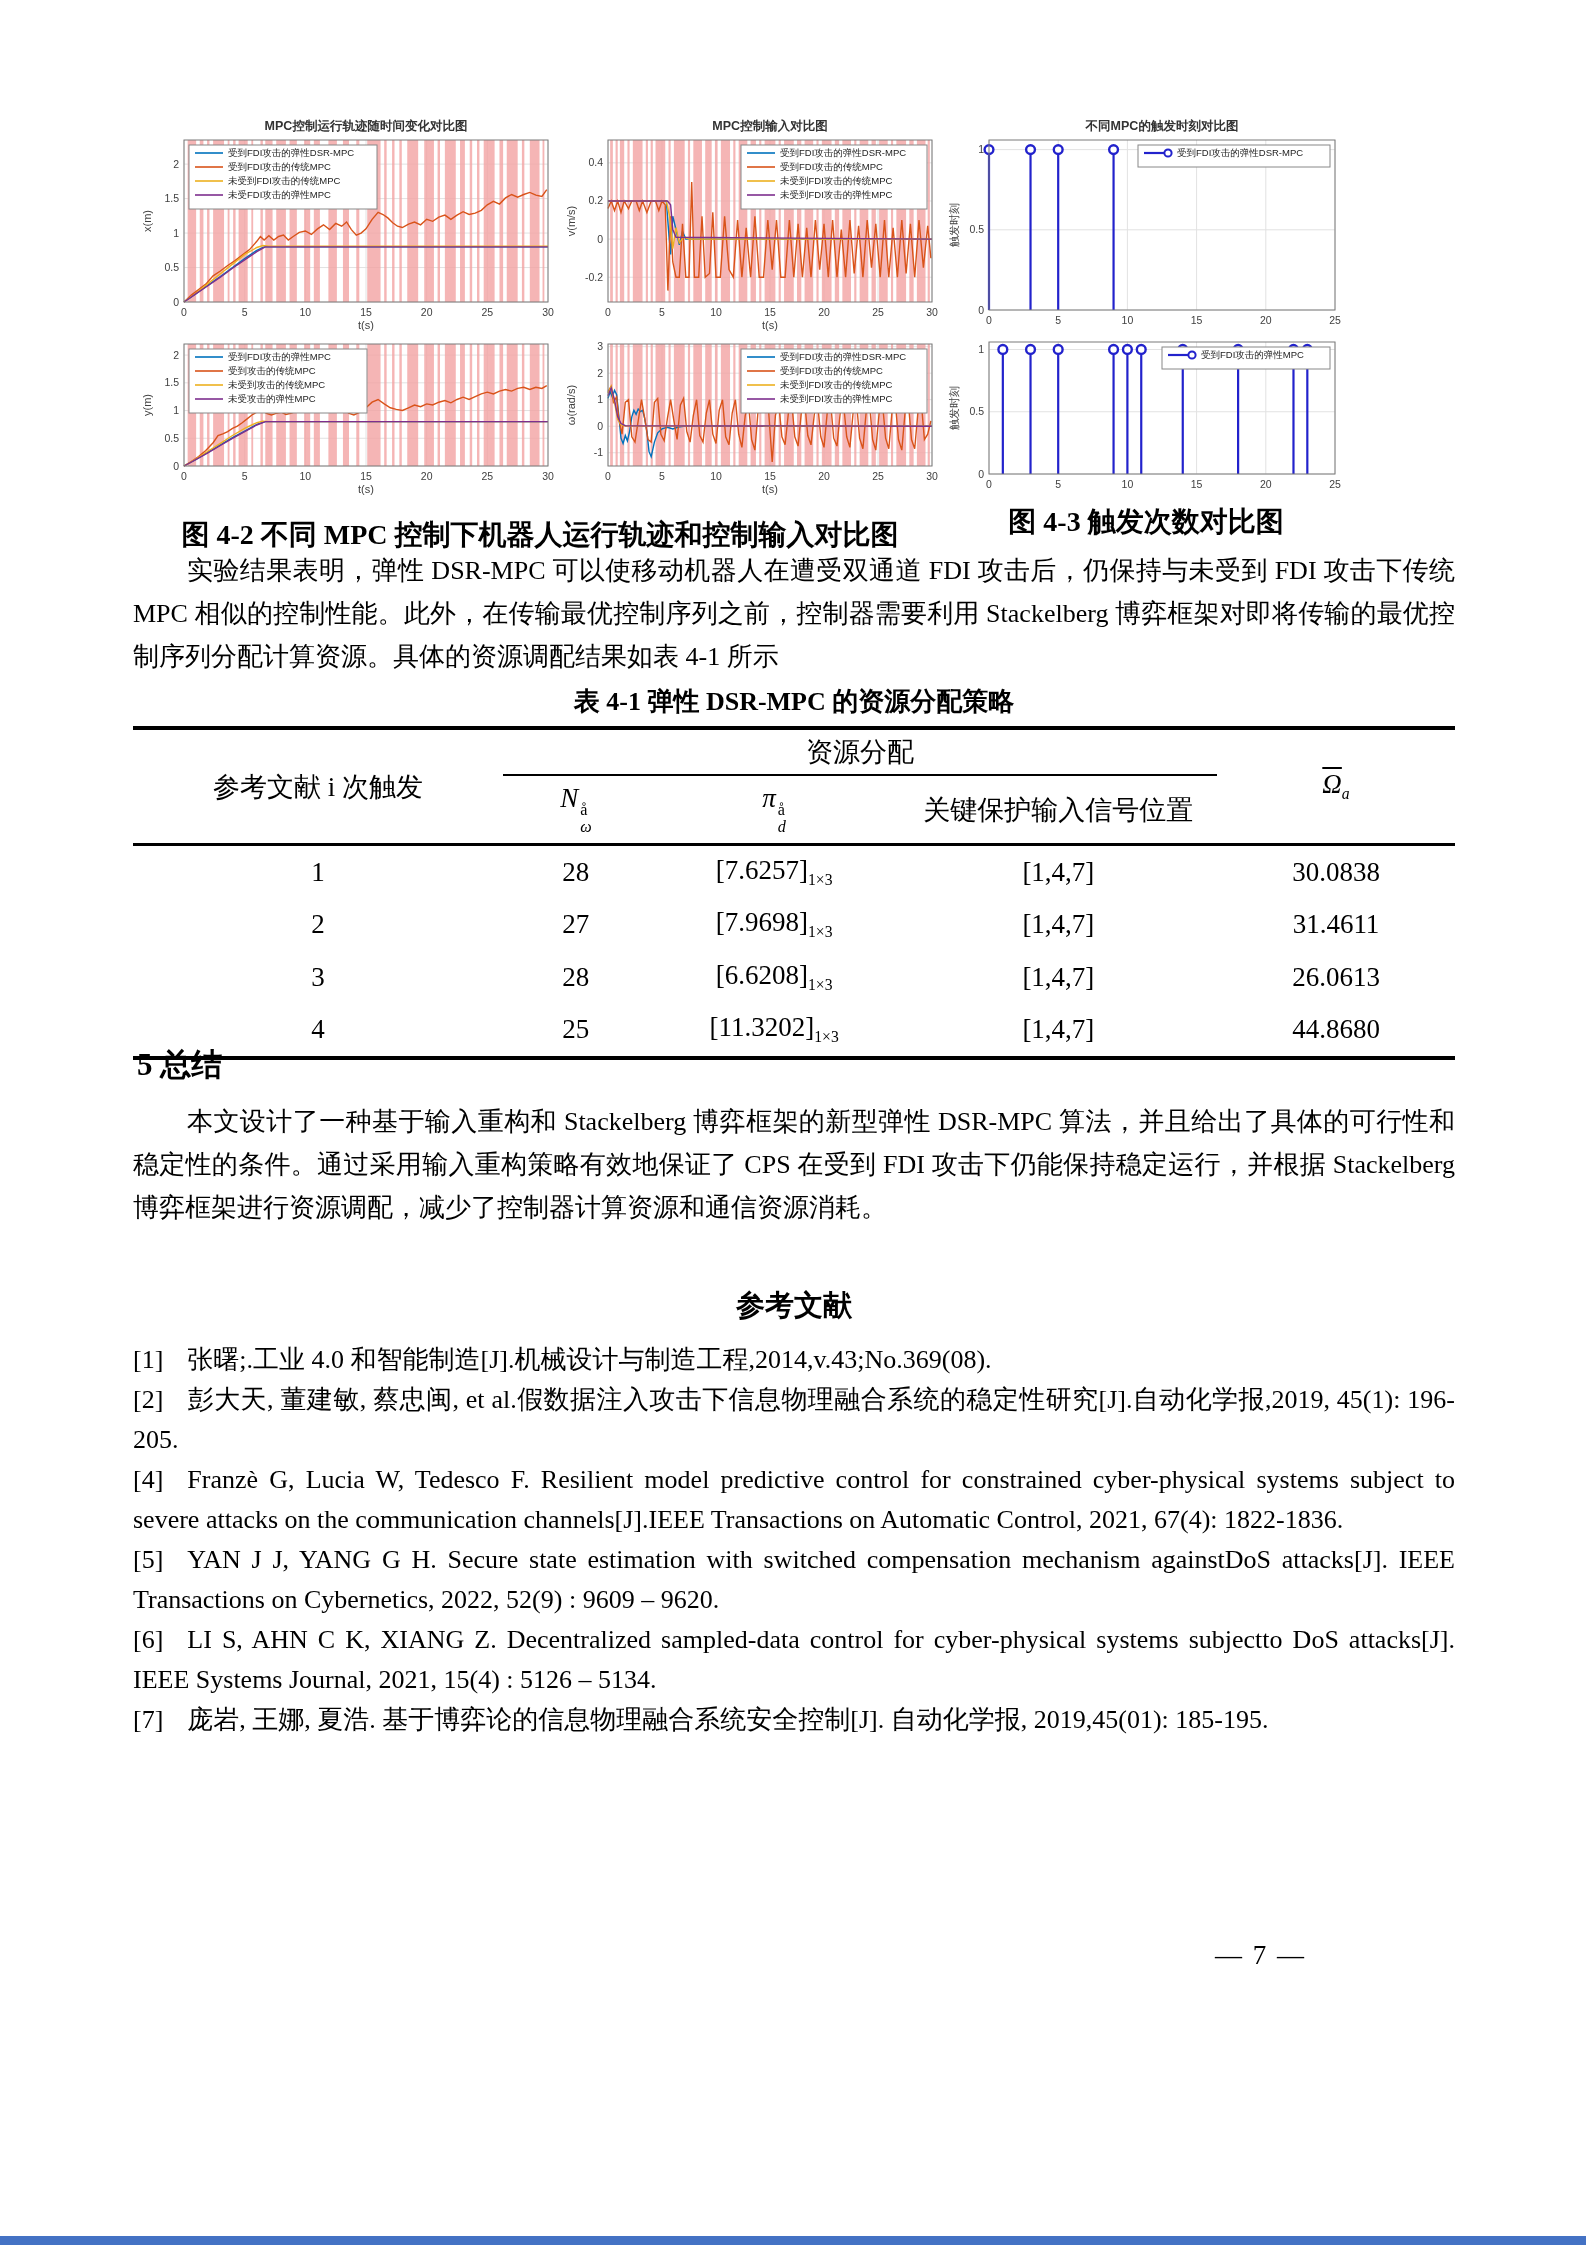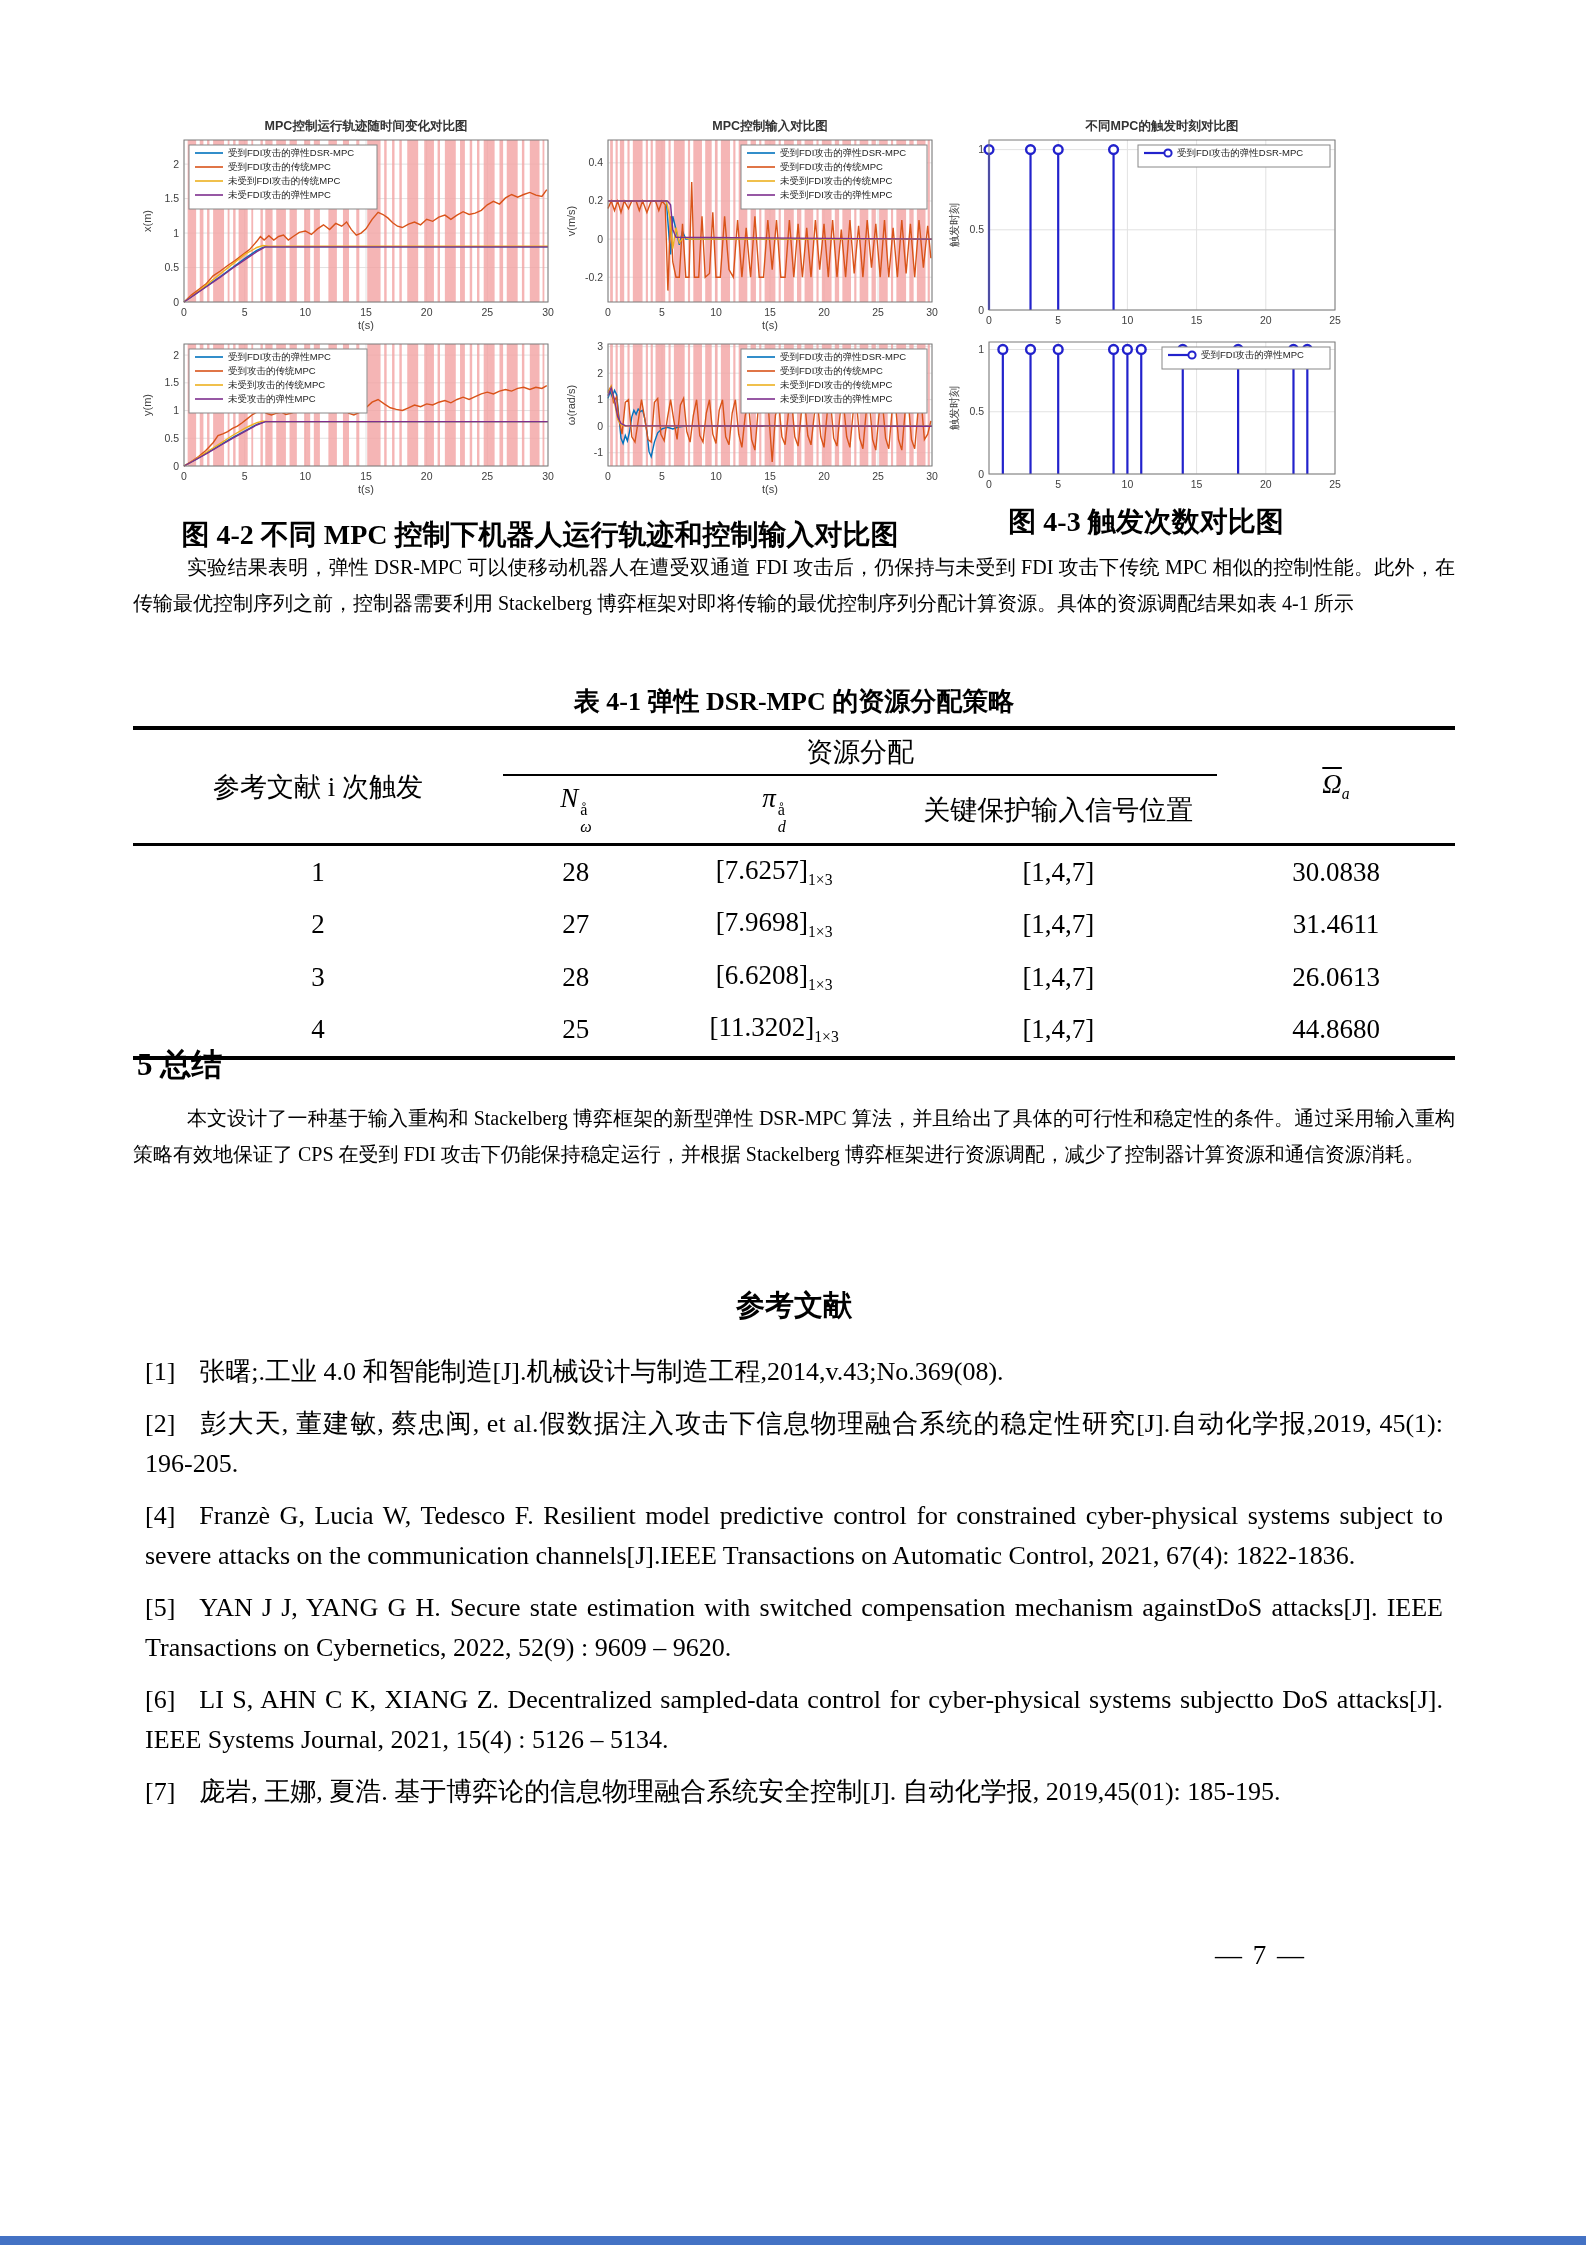--- a/index.html
+++ b/index.html
@@ -1,42 +1,42 @@
 <!DOCTYPE html>
 <html><head>
 <meta charset="utf-8">
 <style>
   html,body{margin:0;padding:0;background:#fff;}
   .page{position:relative;width:1586px;height:2245px;background:#ffffff;overflow:hidden;
         font-family:"Liberation Serif",serif;color:#000;}
   .chart{position:absolute;background:#fff;}
   .caption{position:absolute;text-align:center;font-weight:bold;font-size:28px;
            font-family:"Liberation Serif",serif;}
-  .body{position:absolute;left:133px;width:1322px;font-size:20px;line-height:36px;
+  .body{position:absolute;left:133px;width:1322px;font-size:26px;line-height:43px;
         text-align:justify;text-indent:54px;margin:0;}
   .tbl-caption{position:absolute;left:133px;width:1322px;text-align:center;font-weight:bold;
         font-size:26px;}
   .res-table{position:absolute;left:133px;width:1322px;border-collapse:collapse;
         font-size:27px;border-top:4px solid #000;border-bottom:4px solid #000;}
   .res-table td{text-align:center;padding:7px 4px;}
   .res-table td.grp{border-bottom:2px solid #000;padding:4px;}
   .res-table tr.subhead td{border-bottom:3px solid #000;}
   .res-table td[rowspan]{border-bottom:3px solid #000;vertical-align:middle;}
   .res-table tbody td{padding:9px 4px;}
   .res-table sub{font-size:0.58em;}
   .it{font-style:italic;}
   .ovl{text-decoration:overline;}
   .stack{display:inline-flex;flex-direction:column;font-size:0.60em;line-height:1.05;
          vertical-align:-0.5em;text-align:left;margin-left:2px;}
   .sec{position:absolute;left:133px;font-size:31px;font-weight:bold;margin:4px;
        font-family:"Liberation Serif",serif;}
   .refs-head{position:absolute;left:133px;width:1322px;text-align:center;font-weight:bold;
        font-size:29px;}
   .refs{position:absolute;left:133px;width:1322px;font-size:26px;line-height:40px;}
-  .ref{text-align:justify;margin:12px;}
+  .ref{text-align:justify;margin:0;}
   .ref-label{margin-right:24px;}
   .pageno{position:absolute;left:1215px;top:1940px;font-size:27px;letter-spacing:2px;}
   .footer-bar{position:absolute;left:0;bottom:0;width:100%;height:9px;}
 </style>
 </head>
 <body>
 
 <div class="page">
 
   <svg id="chart-traj-x" class="chart" style="left:138px;top:116px" width="420" height="218" viewBox="0 0 420 218">

